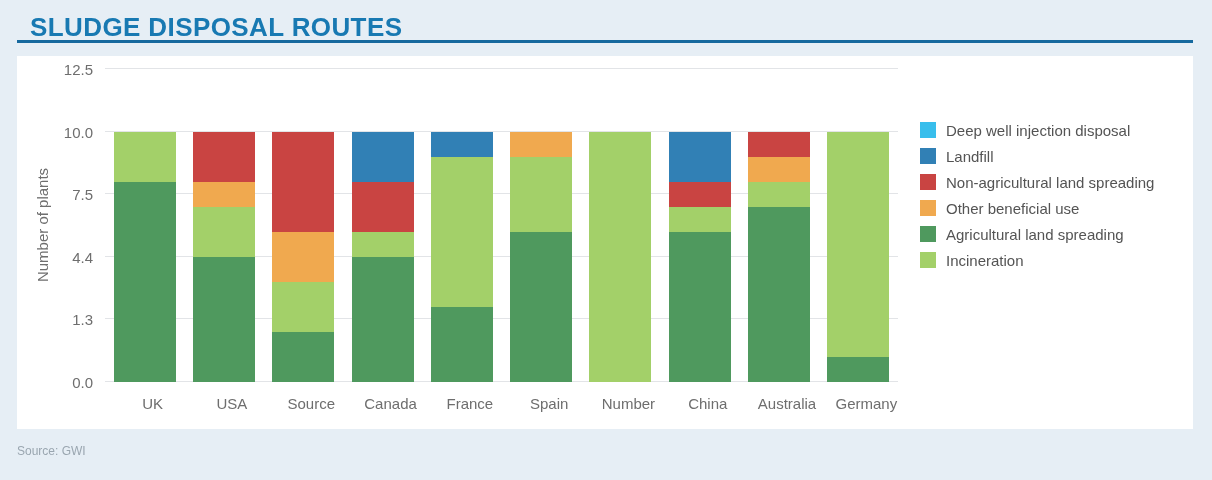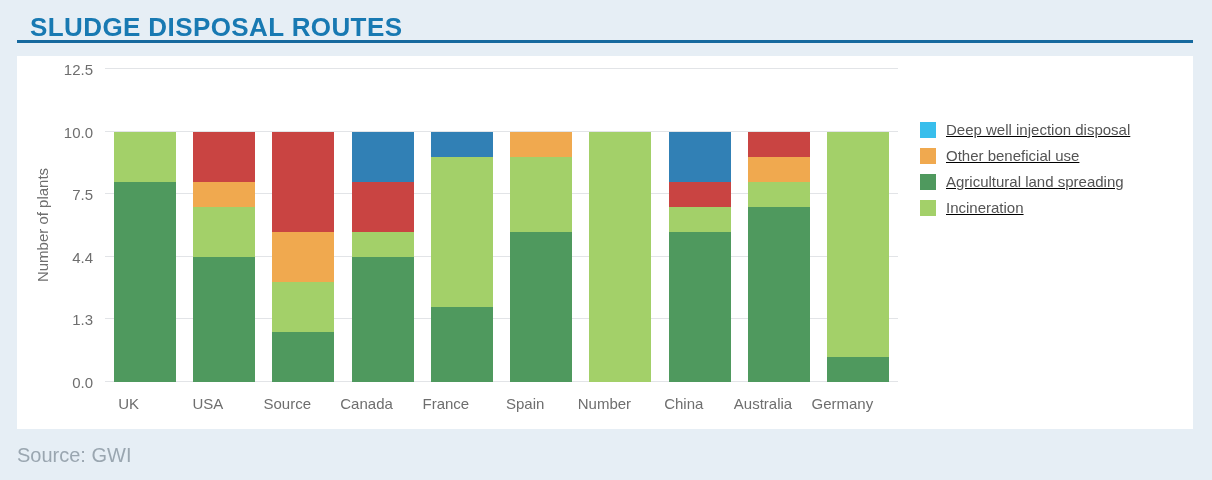--- a/index.html
+++ b/index.html
@@ -39,29 +39,29 @@
     font-size: 15px; line-height: 1; color: var(--axis-text-color, #6E6E6E);
     transform: translateY(50%);
   }
   .cols { position: absolute; inset: 0; display: flex; }
   .col { flex: 1 1 0; }
   .bar {
     width: 62px; height: 100%; margin: 0 auto;
     display: flex; flex-direction: column-reverse;
   }
   .seg { width: 100%; }
-  .xrow { position: absolute; left: 72px; top: 339px; width: 793px; display: flex; }
+  .xrow { position: absolute; left: 96px; top: 339px; width: 793px; display: flex; }
   .xlabel { flex: 1 1 0; text-align: center; font-size: 15px; color: var(--axis-text-color, #6E6E6E); }
   .legend { position: absolute; left: 903px; top: 66px; }
-  .legend-row { display: flex; align-items: flex-end; height: 16px; margin-bottom: 10px; text-decoration: underline; }
+  .legend-row { display: flex; align-items: center; height: 16px; margin-bottom: 10px; }
   .swatch { width: 16px; height: 16px; flex: 0 0 16px; margin-right: 10px; }
   .legend-label { font-size: 15px; color: var(--legend-text-color, #545454); white-space: nowrap; }
   .source {
     position: absolute; left: 17px; top: 444px;
-    font-size: 20px; color: var(--source-text-color, #9AA6B0);
+    font-size: 12px; color: var(--source-text-color, #9AA6B0);
   }
 </style>
 </head>
 <body>
 
 <h1 class="page-title">SLUDGE DISPOSAL ROUTES</h1>
 <div class="title-rule"></div>
 
 <div class="card">
   <div class="ylabel-rot">Number of plants</div>
@@ -165,20 +165,28 @@
       <div class="xlabel">China</div>
       <div class="xlabel">Australia</div>
       <div class="xlabel">Germany</div>
     </div>
   <div class="legend">
       <div class="legend-row">
         <div class="swatch" style="background: rgb(56, 190, 236);"></div>
         <div class="legend-label">Deep well injection disposal</div>
       </div>
       <div class="legend-row">
+        <div class="swatch" style="background: rgb(49, 128, 181);"></div>
+        <div class="legend-label">Landfill</div>
+      </div>
+      <div class="legend-row">
+        <div class="swatch" style="background: rgb(201, 68, 66);"></div>
+        <div class="legend-label">Non-agricultural land spreading</div>
+      </div>
+      <div class="legend-row">
         <div class="swatch" style="background: rgb(240, 169, 79);"></div>
         <div class="legend-label">Other beneficial use</div>
       </div>
       <div class="legend-row">
         <div class="swatch" style="background: rgb(79, 153, 94);"></div>
         <div class="legend-label">Agricultural land spreading</div>
       </div>
       <div class="legend-row">
         <div class="swatch" style="background: rgb(163, 208, 105);"></div>
         <div class="legend-label">Incineration</div>

